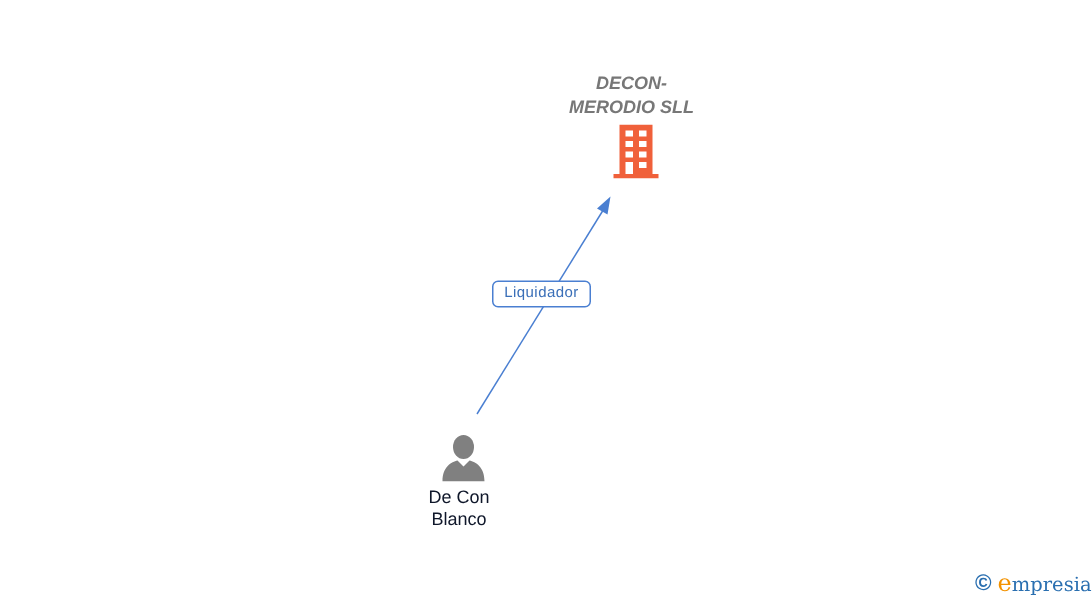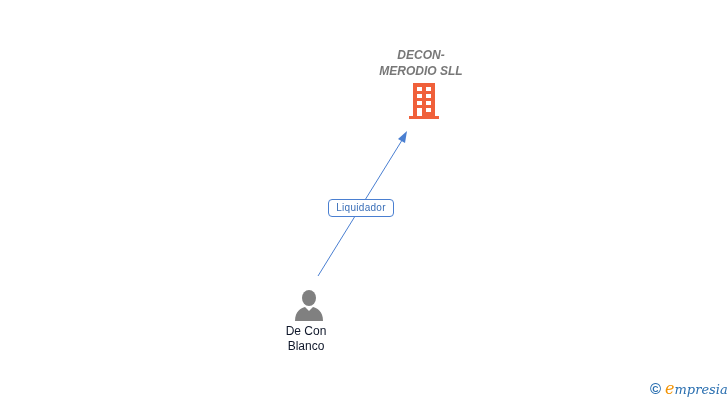--- a/index.html
+++ b/index.html
@@ -9,25 +9,25 @@
   .company-label { position:absolute; left:366px; top:47px; width:110px;
          text-align:center; font-size:12px; font-weight:bold; color:#777777;
          line-height:16px;font-style:italic; }
   .company-icon { position:absolute; left:407px; top:83px; width:34px; height:36px; }
   .person-icon { position:absolute; left:293px; top:289px; width:32px; height:32px; }
   .person-label { position:absolute; left:266px; top:324px; width:80px;
          text-align:center; font-size:12px; color:#0f172a; line-height:15px; }
   .role-badge { position:absolute; left:328px; top:187px; width:66px; height:18px;
          box-sizing:border-box; border:1px solid #4a7fd1; border-radius:4px;
          background:#fff; color:#3a6fb8; font-size:10px; line-height:16px;
-         text-align:center; letter-spacing:0.3px;margin-top:12px; }
+         text-align:center; letter-spacing:0.3px; }
   .brand { position:absolute; left:650px; top:378px; height:20px;
          display:flex; align-items:center; gap:4px; }
   .brand-copy { font-size:15px; color:#2a6fb0; font-weight:bold; }
-  .brand-name { font-family:"DejaVu Serif", serif; font-style:italic; font-size:13px; color:#2a6fb0; }
+  .brand-name { font-family:"DejaVu Serif", serif; font-size:13px; color:#2a6fb0; }
   .brand-name .e { color:#f39200; font-size:16px; }
 </style>
 </head>
 <body>
 
 <svg class="edges" viewBox="0 0 728 400">
   <line x1="318" y1="276" x2="404" y2="137" stroke="#4a7fd1" stroke-width="1"></line>
   <polygon points="407,131 398,139 405,143" fill="#4a7fd1"></polygon>
 </svg>
 

